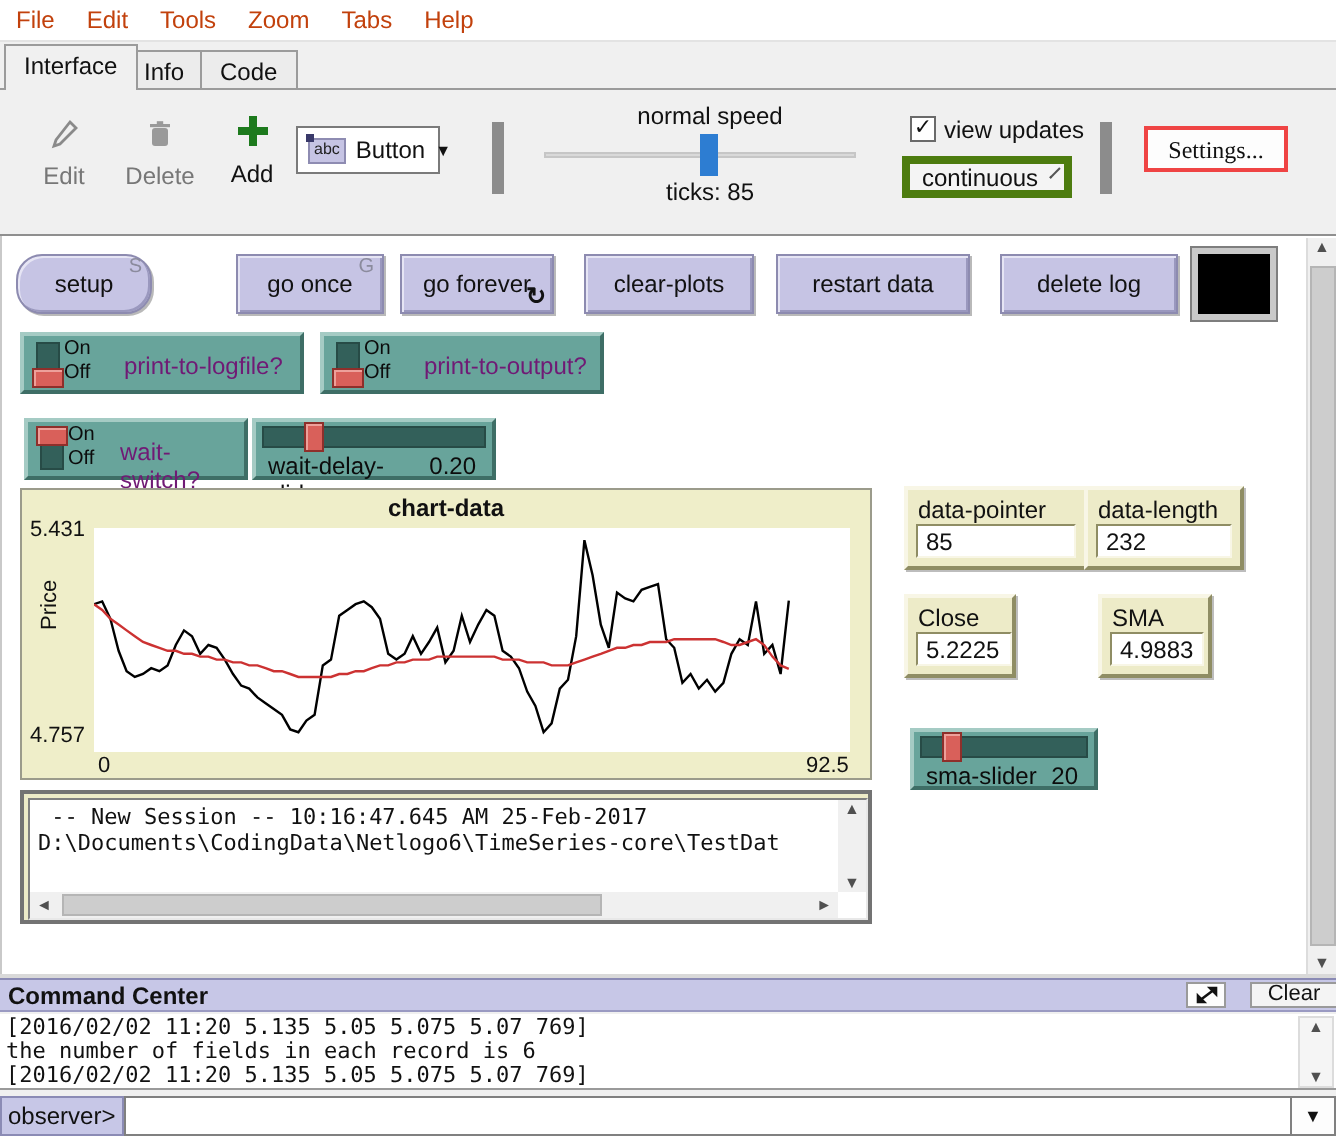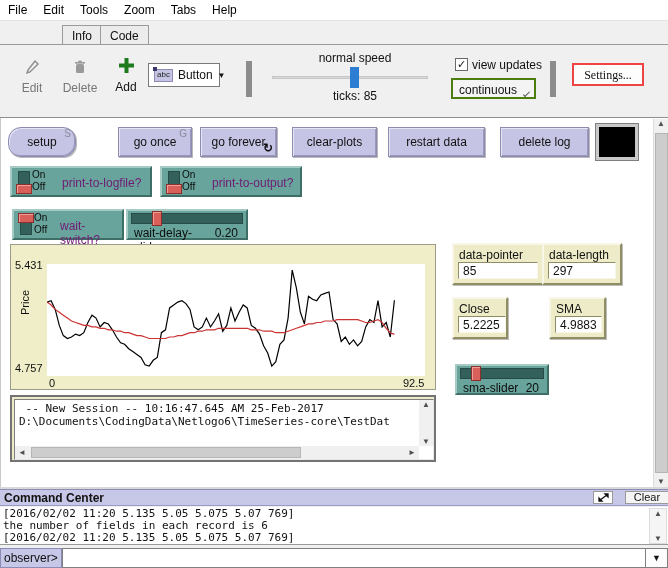--- a/index.html
+++ b/index.html
@@ -2,40 +2,40 @@
 <html><head>
 <meta charset="utf-8">
 <style>
   * { box-sizing: border-box; margin:0; padding:0; }
   html,body { width:668px; height:568px; }
   body { font-family:"Liberation Sans", sans-serif; font-size:12px; color:#111; background:#f0f0f0; position:relative; overflow:hidden; }
   .abs { position:absolute; }
 
   
   #menubar { left:0; top:0; width:668px; height:21px; background:#ffffff; border-bottom:1px solid #e3e3e3; display:flex; align-items:center; }
-  .menu-item { padding:2px 8px; color:#000000; cursor:default; }
+  .menu-item { padding:2px 8px; color:#c2410c; cursor:default; }
   #tabstrip { left:0; top:21px; width:668px; height:24px; background:#f0f0f0; }
   #tabstrip .tabline { position:absolute; left:0; bottom:0; width:668px; height:1px; background:#9b9b9b; }
   .tab { position:absolute; bottom:0; border:1px solid #9b9b9b; background:#ececec; padding:3px 9px 4px 9px; z-index:1; }
   .tab.active { background:#f0f0f0; border-bottom:none; height:23px; z-index:2; }
   .tab.plain { height:20px; }
   #toolbar { left:0; top:45px; width:668px; height:73px; background:#f0f0f0; border-bottom:1px solid #8f8f8f; }
   .toolbtn { position:absolute; display:flex; flex-direction:column; align-items:center; gap:3px; color:#777; }
   .toolbtn .lbl { font-size:12px; }
   .toolbtn.enabled { color:#111; }
   .vsep { position:absolute; width:6px; background:#8c8c8c; }
   #widget-dd { position:absolute; background:#fff; border:1px solid #7a7a7a; display:flex; align-items:center; gap:5px; padding:0 5px; }
   .abc-chip { background:#c6c4e4; border:1px solid #8e8cb2; font-size:8px; padding:0 2px 1px 2px; line-height:10px; color:#222; position:relative; }
   .abc-chip:before { content:""; position:absolute; left:-2px; top:-3px; width:4px; height:4px; background:#3a3a6a; }
   .dd-arrow { font-size:8px; color:#111; margin-left:auto; }
   #speed-track { position:absolute; height:3px; background:#d9d9d9; border:1px solid #c6c6c6; }
   #speed-handle { position:absolute; width:9px; height:21px; background:#2d7dd2; }
   .ctr-lbl { position:absolute; text-align:center; color:#111; }
   #chk-box { position:absolute; width:13px; height:13px; background:#fff; border:1px solid #6a6a6a; font-size:11px; line-height:11px; text-align:center; color:#111; }
-  #mode-dd { position:absolute; background:#f4f4f4; border:2px solid #4d7c0f; display:flex; align-items:flex-end; padding:0 6px; }
+  #mode-dd { position:absolute; background:#f4f4f4; border:4px solid #4d7c0f; display:flex; align-items:center; padding:0 6px; }
   .chev { width:7px; height:7px; border-right:1.5px solid #555; border-bottom:1.5px solid #555; transform:rotate(45deg); margin-left:8px; margin-top:-4px; }
   #settings-btn { position:absolute; background:#fdfdfd; border:2px solid #ef4444; text-align:center;font-family:Liberation Serif, serif; }
 
   
   #main { left:0; top:118px; width:668px; height:369px; background:#ffffff; border-left:1px solid #c9c9c9; }
   #main-sb { left:653px; top:119px; width:15px; height:368px; background:#f0f0f0; border-left:1px solid #dcdcdc; }
   .sb-arrow { color:#505050; font-size:8px; text-align:center; width:100%; }
   #main-sb .thumb { position:absolute; left:1px; top:14px; width:13px; height:340px; background:#cdcdcd; border:1px solid #b5b5b5; }
 
   .nl-btn { position:absolute; background:#c6c4e4; border:1px solid #8d8bb0;
@@ -98,20 +98,21 @@
   <span class="menu-item">File</span>
   <span class="menu-item">Edit</span>
   <span class="menu-item">Tools</span>
   <span class="menu-item">Zoom</span>
   <span class="menu-item">Tabs</span>
   <span class="menu-item">Help</span>
 </div>
 
 <div id="tabstrip" class="abs">
   <div class="tabline"></div>
+  <div class="tab active" style="left:2px;">Interface</div>
   <div class="tab plain" style="left:62px;">Info</div>
   <div class="tab plain" style="left:100px;">Code</div>
 </div>
 
 <div id="toolbar" class="abs">
   <div class="toolbtn" style="left:12px; top:14px; width:40px;">
     <span>
       <svg width="16" height="16" viewBox="0 0 16 16">
           <path d="M11 2 L14 5 L6 13 L3 14 L4 11 Z" fill="none" stroke="#8a8a8a" stroke-width="1.4"></path>
         </svg>
@@ -226,20 +227,21 @@
 <div class="nl-slider" style="left:455px; top:364px; width:94px; height:31px;">
   <div class="track"></div>
   <div class="knob" style="left: 16%;"></div>
   <div class="srow">
     <span>sma-slider</span>
     <span>20</span>
   </div>
 </div>
 
 <div id="chart" class="abs">
+  <div class="ctitle">chart-data</div>
   <div id="plot">
     <svg id="chart-svg" width="378" height="112" viewBox="0 0 378 112">
         <polyline points="0.0,38.1 4.1,36.7 8.2,45.4 12.3,61.4 16.3,71.6 20.4,74.5 24.5,73.0 28.6,70.1 32.7,71.6 36.8,68.7 40.9,58.5 45.0,51.2 49.0,54.1 53.1,62.9 57.2,58.5 61.3,59.9 65.4,65.8 69.5,73.0 73.6,78.8 77.6,80.3 81.7,84.7 85.8,87.6 89.9,90.5 94.0,93.4 98.1,100.7 102.2,102.1 106.2,96.3 110.3,93.4 114.4,68.7 118.5,65.8 122.6,43.9 126.7,41.0 130.8,38.1 134.9,36.7 138.9,39.6 143.0,45.4 147.1,62.9 151.2,65.8 155.3,62.9 159.4,54.1 163.5,62.9 167.5,57.0 171.6,49.8 175.7,67.2 179.8,61.4 183.9,43.9 188.0,57.0 192.1,48.3 196.2,41.0 200.2,43.9 204.3,61.4 208.4,64.3 212.5,70.1 216.6,81.8 220.7,89.0 224.8,102.1 228.8,97.7 232.9,80.3 237.0,75.9 241.1,54.1 245.2,6.1 249.3,23.6 253.4,48.3 257.4,59.9 261.5,32.3 265.6,35.2 269.7,36.7 273.8,30.9 277.9,29.4 282.0,28.0 286.1,55.6 290.1,59.9 294.2,77.4 298.3,73.0 302.4,80.3 306.5,75.9 310.6,81.8 314.7,77.4 318.7,62.9 322.8,55.6 326.9,58.5 331.0,36.7 335.1,62.9 339.2,58.5 343.3,73.0 347.4,36.3" fill="none" stroke="#000000" stroke-width="1.2"></polyline>
         <polyline points="0.0,38.1 4.1,41.0 8.2,45.4 12.3,48.3 16.3,51.2 20.4,54.1 24.5,57.0 28.6,58.5 32.7,59.9 36.8,61.4 40.9,61.4 45.0,62.9 49.0,62.9 53.1,64.3 57.2,64.3 61.3,65.8 65.4,65.8 69.5,67.2 73.6,67.2 77.6,68.7 81.7,68.7 85.8,70.1 89.9,71.6 94.0,71.6 98.1,73.0 102.2,74.5 106.2,74.5 110.3,74.5 114.4,74.5 118.5,74.5 122.6,73.0 126.7,73.0 130.8,71.6 134.9,71.6 138.9,70.1 143.0,68.7 147.1,68.7 151.2,67.2 155.3,67.2 159.4,65.8 163.5,65.8 167.5,65.8 171.6,64.3 175.7,64.3 179.8,64.3 183.9,64.3 188.0,64.3 192.1,64.3 196.2,64.3 200.2,64.3 204.3,65.8 208.4,65.8 212.5,65.8 216.6,67.2 220.7,67.2 224.8,67.2 228.8,68.7 232.9,68.7 237.0,68.7 241.1,67.2 245.2,65.8 249.3,64.3 253.4,62.9 257.4,61.4 261.5,59.9 265.6,59.9 269.7,58.5 273.8,58.5 277.9,57.0 282.0,57.0 286.1,57.0 290.1,55.6 294.2,55.6 298.3,55.6 302.4,55.6 306.5,55.6 310.6,55.6 314.7,57.0 318.7,58.5 322.8,58.5 326.9,57.0 331.0,55.6 335.1,58.5 339.2,64.3 343.3,68.7 347.4,70.4" fill="none" stroke="#cc3232" stroke-width="1.2"></polyline>
       </svg>
   </div>
   <div class="ytick" style="top:14px;">5.431</div>
   <div class="ytick" style="top:117px;">4.757</div>
   <div id="ylab">Price</div>
   <div class="xtick" style="left:38px;">0</div>
@@ -259,21 +261,21 @@
     <span class="tiny-arrow" style="margin-left:auto;">►</span>
   </div>
 </div>
 
 <div class="nl-monitor" style="left:452px; top:243px; width:92px; height:42px;">
   <span class="mlabel">data-pointer</span>
   <div class="mval" style="right:4px;">85</div>
 </div>
 <div class="nl-monitor" style="left:542px; top:243px; width:80px; height:42px;">
   <span class="mlabel">data-length</span>
-  <div class="mval" style="right:4px;">297</div>
+  <div class="mval" style="right:4px;">232</div>
 </div>
 <div class="nl-monitor" style="left:452px; top:297px; width:56px; height:42px;">
   <span class="mlabel">Close</span>
   <div class="mval" style="width:48px;">5.2225</div>
 </div>
 <div class="nl-monitor" style="left:513px; top:297px; width:57px; height:42px;margin-left:36px;">
   <span class="mlabel">SMA</span>
   <div class="mval" style="width:47px;">4.9883</div>
 </div>
 

